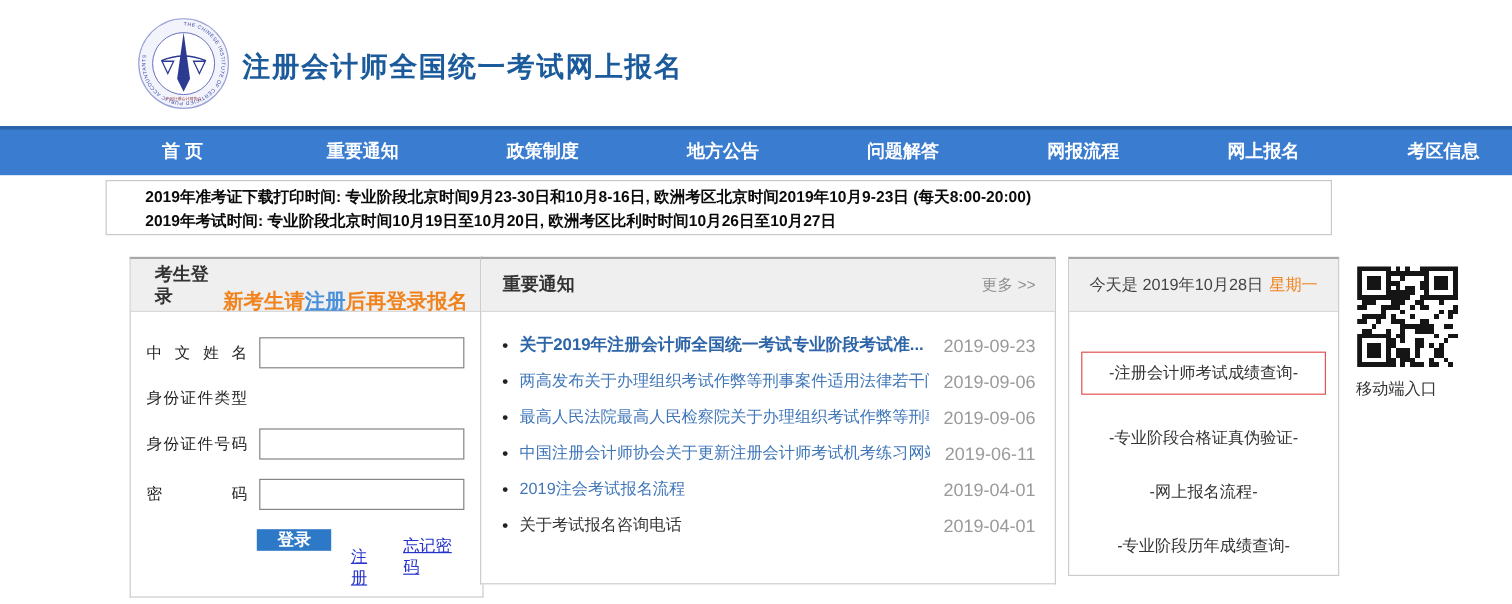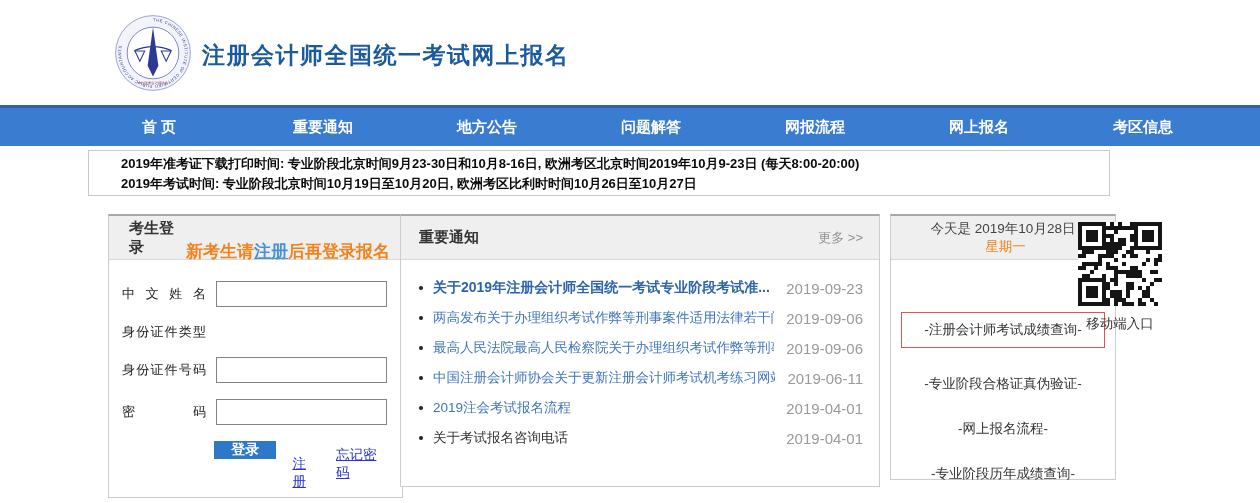--- a/index.html
+++ b/index.html
@@ -59,30 +59,30 @@
   .notice-row { display:flex; align-items:center; height:30px; }
   .bullet { width:4px; height:4px; border-radius:50%; background:#222; margin-right:10px; flex:none; }
   .notice-link { flex:1; font-size:13.5px; color:var(--link_blue,#3f76b8); text-decoration:none;
     white-space:nowrap; overflow:hidden; cursor:pointer; }
   .notice-link.em { font-weight:bold; font-size:14px; color:#2d65a8; }
   .notice-link.plain { color:#333; }
   .notice-date { flex:none; margin-left:12px; color:var(--date_gray,#9a9a9a); font-size:15px; }
 
   
   .quicklinks-panel { left:890px; width:226px; height:266px; }
-  .quicklinks-panel .panel-header { justify-content:center; font-size:13.5px; color:#444;flex-direction:column; }
+  .quicklinks-panel .panel-header { justify-content:center; font-size:13.5px; color:#444; }
   .weekday { color:var(--accent_orange,#f0831e); margin-left:5px; }
-  .quick-links { padding-top:52px; text-align:center; }
+  .quick-links { padding-top:33px; text-align:center; }
   .boxed-link { display:block; margin:0 10px; border:1px solid var(--red_box,#e25353);
     padding:8px 2px; font-size:13.5px; color:#333; text-decoration:none; cursor:pointer; }
   .quick-link { display:block; margin-top:27px; font-size:13.5px; color:#333;
     text-decoration:none; cursor:pointer; }
 
   
-  .qr-block { position:absolute; left:1077px; top:222px; width:86px; text-align:center; }
+  .qr-block { position:absolute; left:1130px; top:222px; width:86px; text-align:left; }
   .qr-block svg { display:block; width:84px; height:84px; margin:0 auto; background:#fff; }
   .qr-caption { margin-top:9px; font-size:13.5px; color:#333; white-space:nowrap; }
 </style>
 </head>
 <body>
 
 <div class="page">
 
   <div>
     <svg class="logo" viewBox="0 0 80 80" aria-hidden="true">
@@ -98,20 +98,21 @@
       <polygon points="21.5,38 31.5,38 26.5,48.5" fill="none" stroke="#2c3a92" stroke-width="1.1"></polygon>
       <polygon points="48.5,38 58.5,38 53.5,48.5" fill="none" stroke="#2c3a92" stroke-width="1.1"></polygon>
       <text x="40" y="71.5" font-size="3.4" fill="#8a3038" text-anchor="middle">·中国注册会计师协会·</text>
     </svg>
     <div class="site-title">注册会计师全国统一考试网上报名</div>
   </div>
 
   <nav class="main-nav">
     <div class="nav-item">首 页</div>
     <div class="nav-item">重要通知</div>
+    <div class="nav-item">政策制度</div>
     <div class="nav-item">地方公告</div>
     <div class="nav-item">问题解答</div>
     <div class="nav-item">网报流程</div>
     <div class="nav-item">网上报名</div>
     <div class="nav-item">考区信息</div>
   </nav>
 
   <div class="notice-bar">
     <div>2019年准考证下载打印时间: 专业阶段北京时间9月23-30日和10月8-16日, 欧洲考区北京时间2019年10月9-23日 (每天8:00-20:00)</div>
     <div>2019年考试时间: 专业阶段北京时间10月19日至10月20日, 欧洲考区比利时时间10月26日至10月27日</div>

